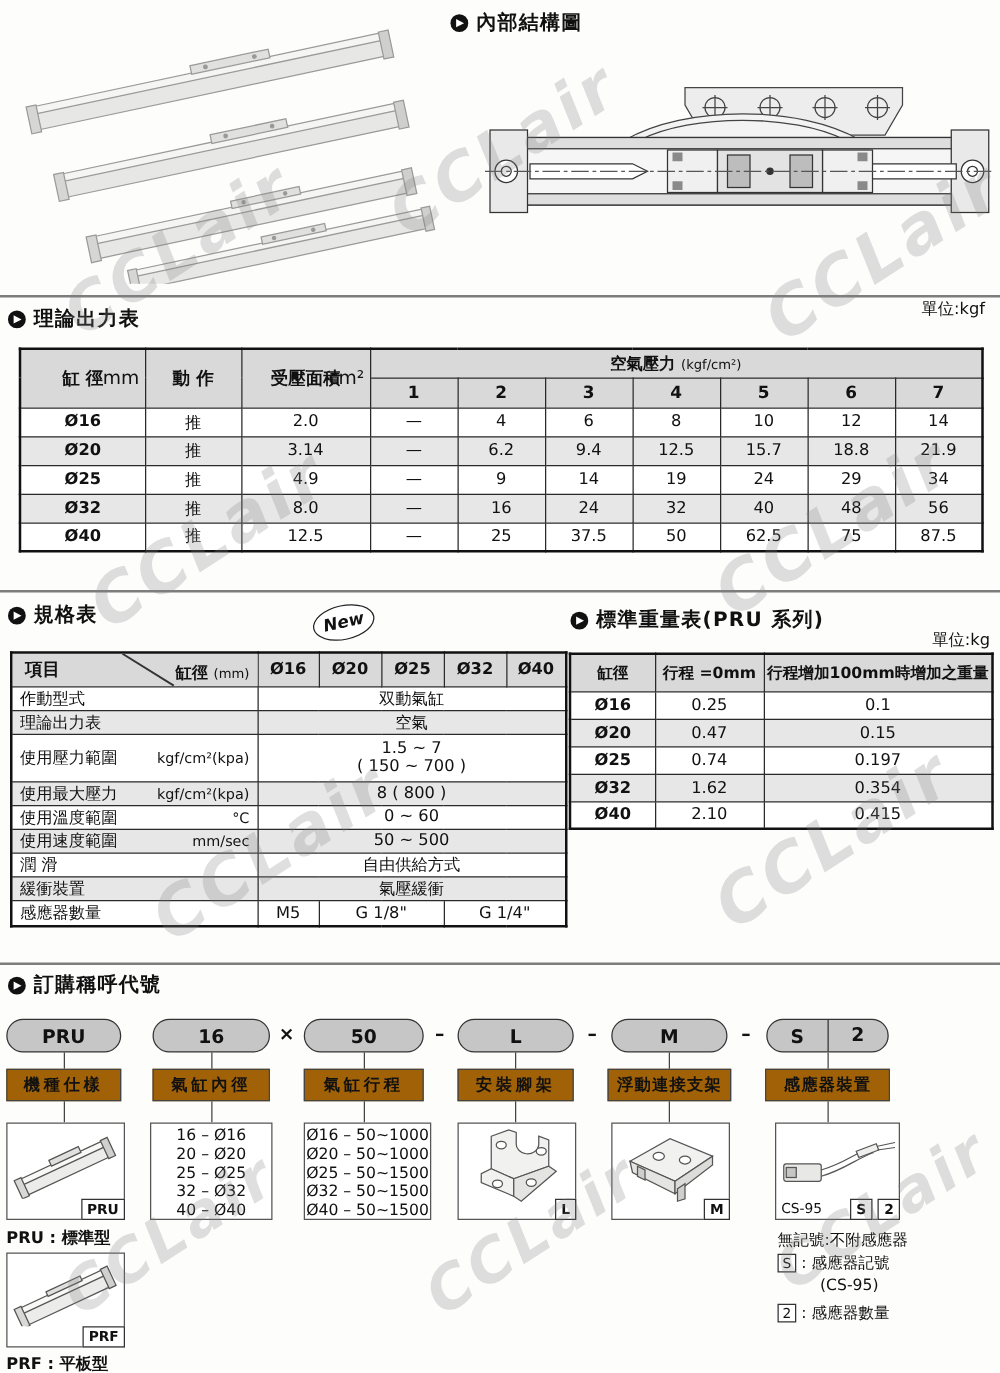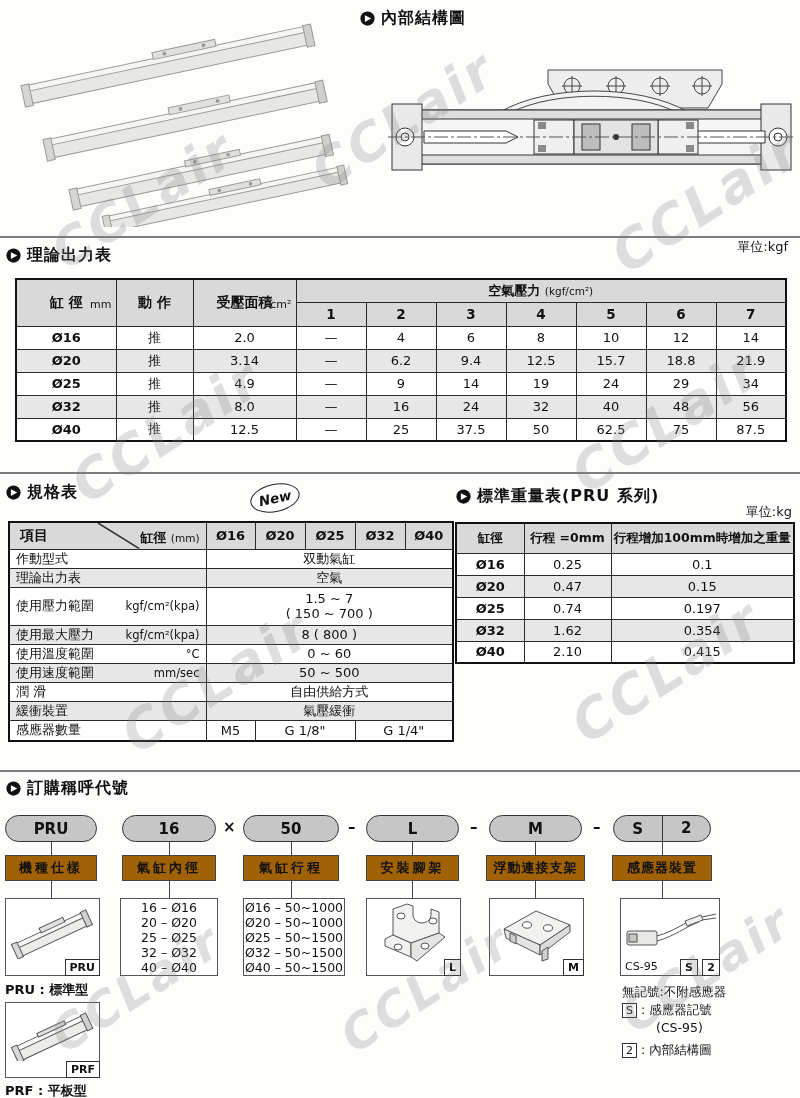--- a/index.html
+++ b/index.html
@@ -14,21 +14,21 @@
 .dtable{position:absolute;background:#fff;border:2px solid #111;z-index:2}
 .dtable th,.dtable td{border:1px solid #2a2a2a;text-align:center;vertical-align:middle;padding:0;font-size:13px}
 .dtable th{background:#d9d9d9;font-weight:bold}
 tr.shade td{background:#e7e7e7}
 .bold{font-weight:bold}
 .mini{font-size:10.5px;font-weight:normal}
 
 .ot tr{height:23px}
 .ot tr.h2 th{height:24px;font-size:13.5px}
 .hcell{position:relative;height:100%;display:flex;align-items:center;justify-content:center;font-size:14px}
-.hunit{position:absolute;right:4px;bottom:1px;font-size:11px;font-weight:normal}
+.hunit{position:absolute;right:4px;bottom:1px;font-size:15px;font-weight:normal}
 .note{position:absolute;left:8px;top:448px;display:flex;align-items:center;gap:5px;font-size:12.5px;z-index:3}
 
 .spec tr{height:16px}
 .spec tr.sh{height:27px}
 .spec tr.tall{height:38px}
 .spec tr.port{height:21px}
 .spec-corner{position:relative;padding:0}
 .corner-l{position:absolute;left:10px;top:4px;font-size:14px}
 .corner-r{position:absolute;right:6px;top:6px;font-size:13px}
 .diag{position:absolute;left:0;top:0;width:100%;height:100%}
@@ -602,21 +602,21 @@
     <span class="tag tag2">S</span>
     <span class="tag">2</span>
   </div>
 
   <div class="caption" style="left:5px;top:981px">PRU : 標準型</div>
 
   <div class="snotes">
     <div>無記號:不附感應器</div>
     <div><span class="nbox">S</span><span>: 感應器記號</span></div>
     <div class="sindent">(CS-95)</div>
-    <div style="margin-top:4px"><span class="nbox">2</span><span>: 內部結構圖</span></div>
+    <div style="margin-top:4px"><span class="nbox">2</span><span>: 感應器數量</span></div>
   </div>
 
   <div class="cbox" style="left:5px;top:1002px;width:95px;height:76px">
     <svg width="92" height="58" viewBox="0 0 92 58">
       <g stroke="#555" stroke-width="1" transform="translate(12,47) rotate(-25)">
         <rect x="0" y="0" width="72" height="11" fill="#ececea"></rect>
           <rect x="0" y="-4" width="72" height="5" fill="#f8f8f6"></rect>
         <rect x="-5" y="-5" width="6" height="17" fill="#d8d8d6"></rect>
           <rect x="71" y="-5" width="6" height="17" fill="#d0d0ce"></rect>
         <rect x="24" y="-7" width="30" height="4" fill="#e0e0de"></rect>

